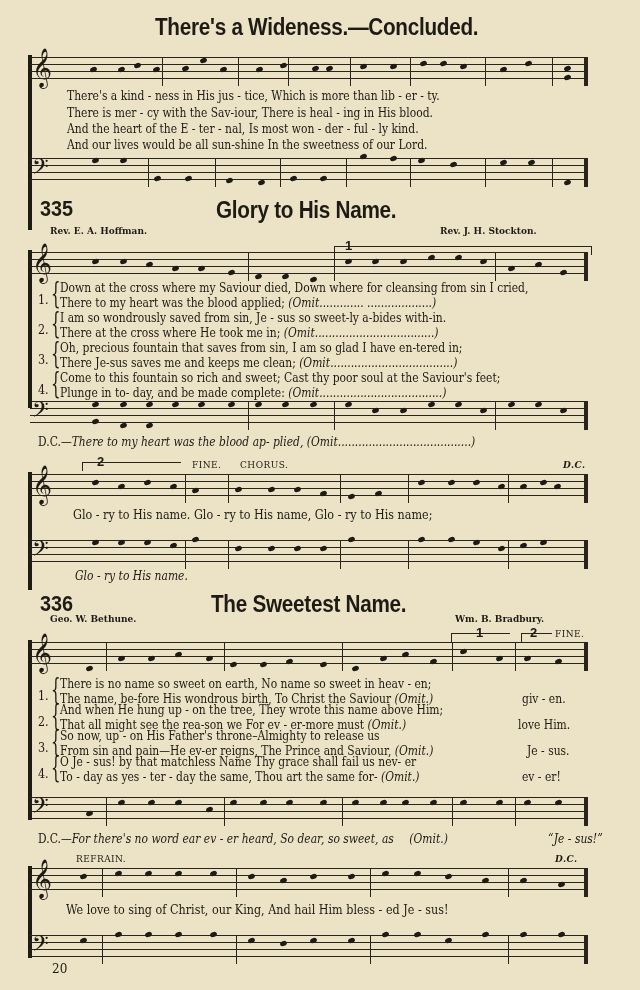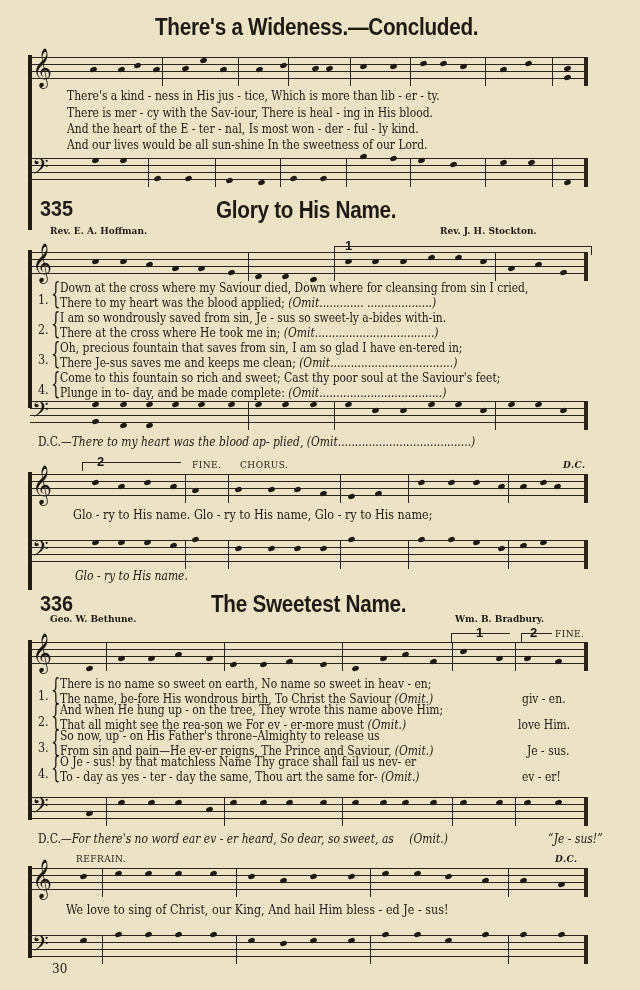--- a/index.html
+++ b/index.html
@@ -394,13 +394,13 @@
     <div class="note" style="left:280px;top:3px"></div>
     <div class="note" style="left:318px;top:3px"></div>
   <div class="note" style="left:352px;top:-3px"></div>
     <div class="note" style="left:384px;top:-3px"></div>
     <div class="note" style="left:415px;top:3px"></div>
   <div class="note" style="left:452px;top:-3px"></div>
     <div class="note" style="left:490px;top:-3px"></div>
     <div class="note" style="left:528px;top:-3px"></div>
 </div>
 
-<div class="abs pagenum" style="left:52px;top:962px;">30</div>
+<div class="abs pagenum" style="left:52px;top:962px;">20</div>
 
 </body></html>

